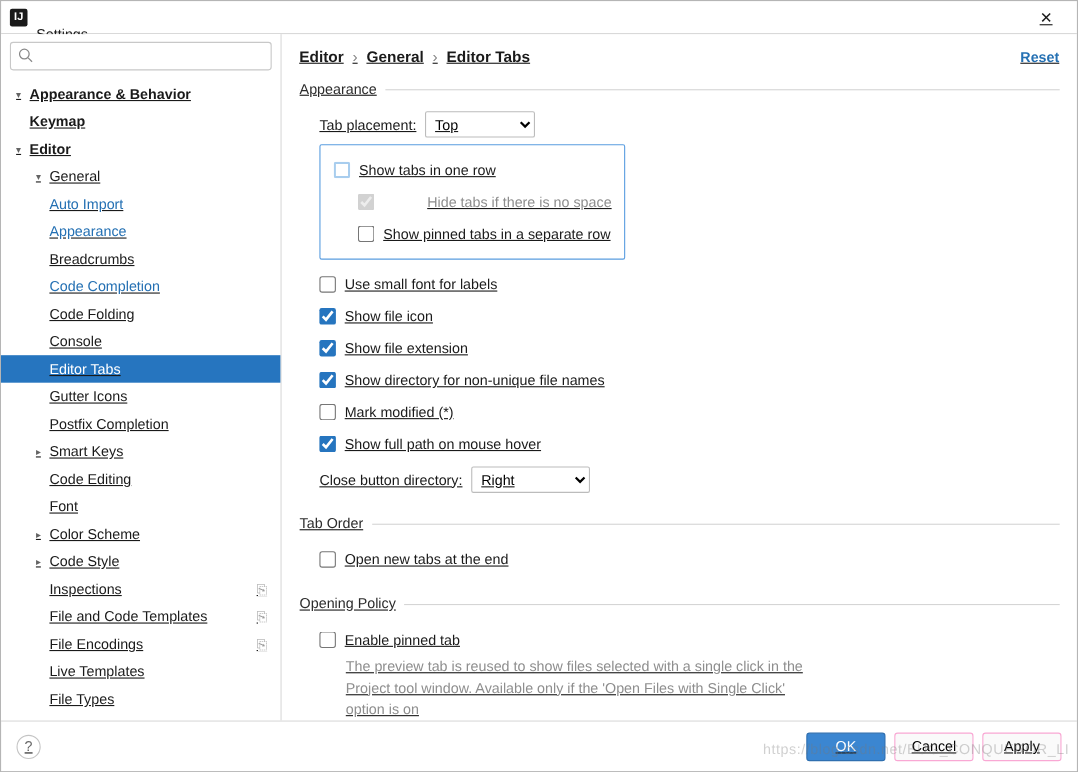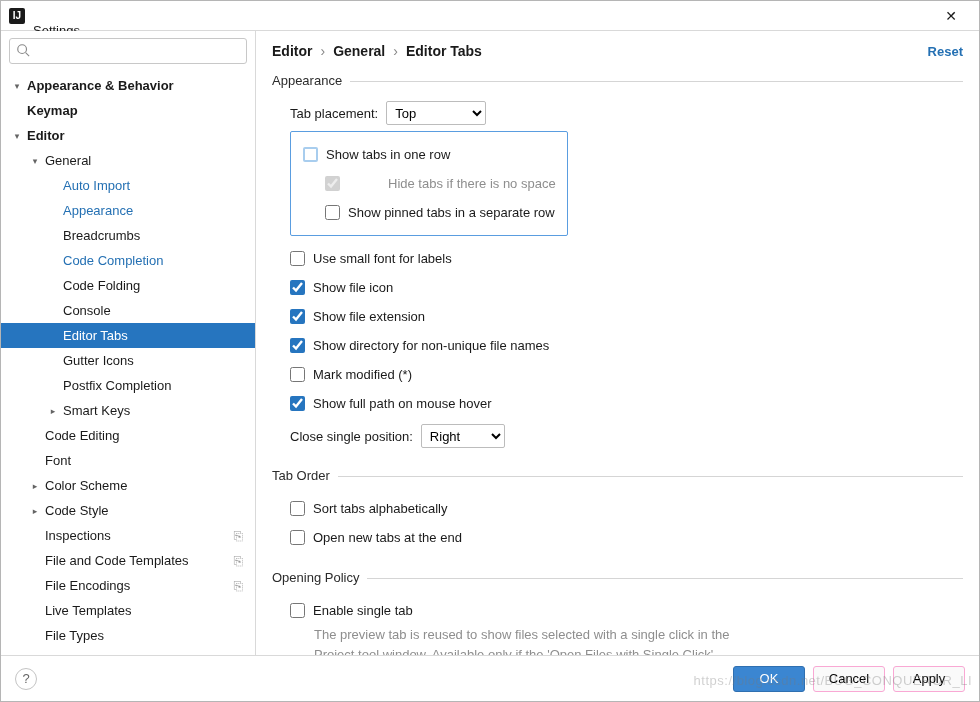--- a/index.html
+++ b/index.html
@@ -1,17 +1,17 @@
 <!DOCTYPE html>
 <html><head>
 <meta charset="utf-8">
 <style>
   * { box-sizing: border-box; margin: 0; padding: 0; }
   html, body { width: 980px; height: 702px; font-family: "Segoe UI", Arial, sans-serif; font-size: 13px; color: #1a1a1a; background: #fff; overflow: hidden; }
-  .window { display: flex; flex-direction: column; width: 980px; height: 702px; border: 1px solid #b5b5b5; }
+  .window { display: flex; flex-direction: column; width: 980px; height: 702px; border: 1px solid #b5b5b5; text-decoration: underline; }
   .titlebar { height: 30px; display: flex; align-items: center; padding: 0 8px; border-bottom: 1px solid #d9d9d9; }
   .titlebar .app-icon { width: 16px; height: 16px; background: #1a1a1a; color: #fff; font-size: 10px; display: flex; align-items: center; justify-content: center; margin-right: 8px; border-radius: 2px; font-weight: bold;}
   .titlebar .title { flex: 1; margin-top: 29px; }
   .titlebar .close { width: 40px; text-align: center; cursor: pointer; font-size: 14px; }
   .body { flex: 1; display: flex; min-height: 0; }
   .sidebar { width: 255px; border-right: 1px solid #d9d9d9; display: flex; flex-direction: column; background: #fff; }
   .search-wrap { padding: 7px 8px; }
   .search { position: relative; }
   .search input { width: 100%; height: 26px; border: 1px solid #c8c8c8; border-radius: 3px; padding: 0 6px 0 26px; font-size: 13px; outline: none; }
   .search .search-icon { position: absolute; left: 7px; top: 5px; width: 14px; height: 14px; color: #888; }
@@ -19,21 +19,21 @@
   .tree-item { display: flex; align-items: center; height: 25px; cursor: pointer; white-space: nowrap; }
   .tree-item.selected { background: #2675bf; color: #fff; }
   .tree-item.bold > .lbl { font-weight: 600; }
   .tree-item .arrow { width: 12px; display: inline-flex; justify-content: center; font-size: 9px; color: #646464; }
   .tree-item.selected .arrow { color: #fff; }
   .tree-item .lbl { padding-left: 4px; }
   .tree-item .modified { color: #2470b3; }
   .tree-item .badge { margin-left: auto; margin-right: 12px; color: #9b9b9b; font-size: 12px; }
   .pad0 { padding-left: 10px; }
   .pad1 { padding-left: 28px; }
-  .pad2 { padding-left: 46px; align-items: center; }
+  .pad2 { padding-left: 28px; align-items: center; }
   .content { flex: 1; display: flex; flex-direction: column; min-width: 0; }
   .content-head { display: flex; align-items: center; padding: 12px 16px 10px 16px; }
   .breadcrumb { flex: 1; font-size: 14px; font-weight: 600; display: flex; gap: 8px; align-items: center; }
   .breadcrumb .sep { color: #888; font-weight: normal;}
   .reset { color: #2470b3; font-weight: 600; cursor: pointer; font-size: 13px;}
   .content-body { flex: 1; overflow-y: auto; padding: 0 16px 8px 16px; }
   .group { margin-bottom: 18px; }
   .group-head { position: relative; color: #2b2b2b; margin: 4px 0 10px 0; height: 16px; }
   .group-head .gh-label { background: #fff; padding-right: 8px; position: relative; z-index: 1; }
   .group-head::after { content: ""; position: absolute; left: 0; right: 0; top: 50%; border-top: 1px solid #d5d5d5; z-index: 0; }
@@ -237,44 +237,40 @@
           <label class="cb">
             <input type="checkbox" style="">
             <span>Mark modified (*)</span>
           </label>
           <label class="cb">
             <input type="checkbox" checked="" style="">
             <span>Show full path on mouse hover</span>
           </label>
 
           <div class="row" style="margin-top:4px">
-            <span class="rlabel">Close single position:</span>
-            <select class="combo" style="width:84px">
+            <span class="rlabel">Close button directory:</span>
+            <select class="combo" style="width:108px">
               <option>Right</option>
             </select>
           </div>
         </div>
 
         <div class="group">
           <div class="group-head"><span class="gh-label">Tab Order</span></div>
           <label class="cb">
             <input type="checkbox" style="">
-            <span>Sort tabs alphabetically</span>
-          </label>
-          <label class="cb">
-            <input type="checkbox" style="">
             <span>Open new tabs at the end</span>
           </label>
         </div>
 
         <div class="group">
           <div class="group-head"><span class="gh-label">Opening Policy</span></div>
           <label class="cb">
             <input type="checkbox" style="">
-            <span>Enable single tab</span>
+            <span>Enable pinned tab</span>
           </label>
           <div class="hint">The preview tab is reused to show files selected with a single click in the Project tool window. Available only if the 'Open Files with Single Click' option is on</div>
         </div>
       </div>
     </div>
   </div>
 
   <div class="buttonbar">
     <div class="help-btn">?</div>
     <div class="spacer"></div>

